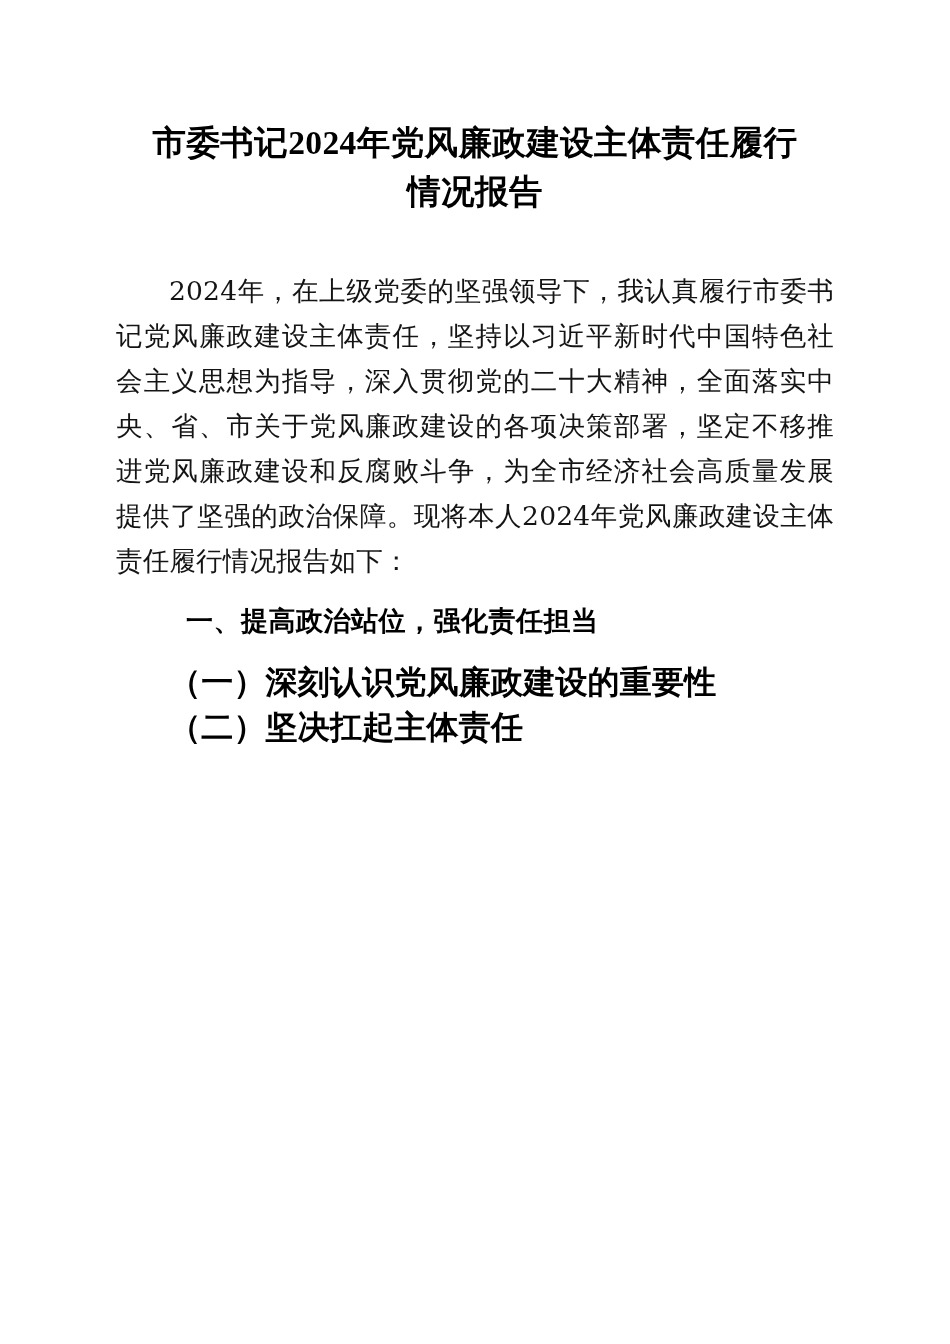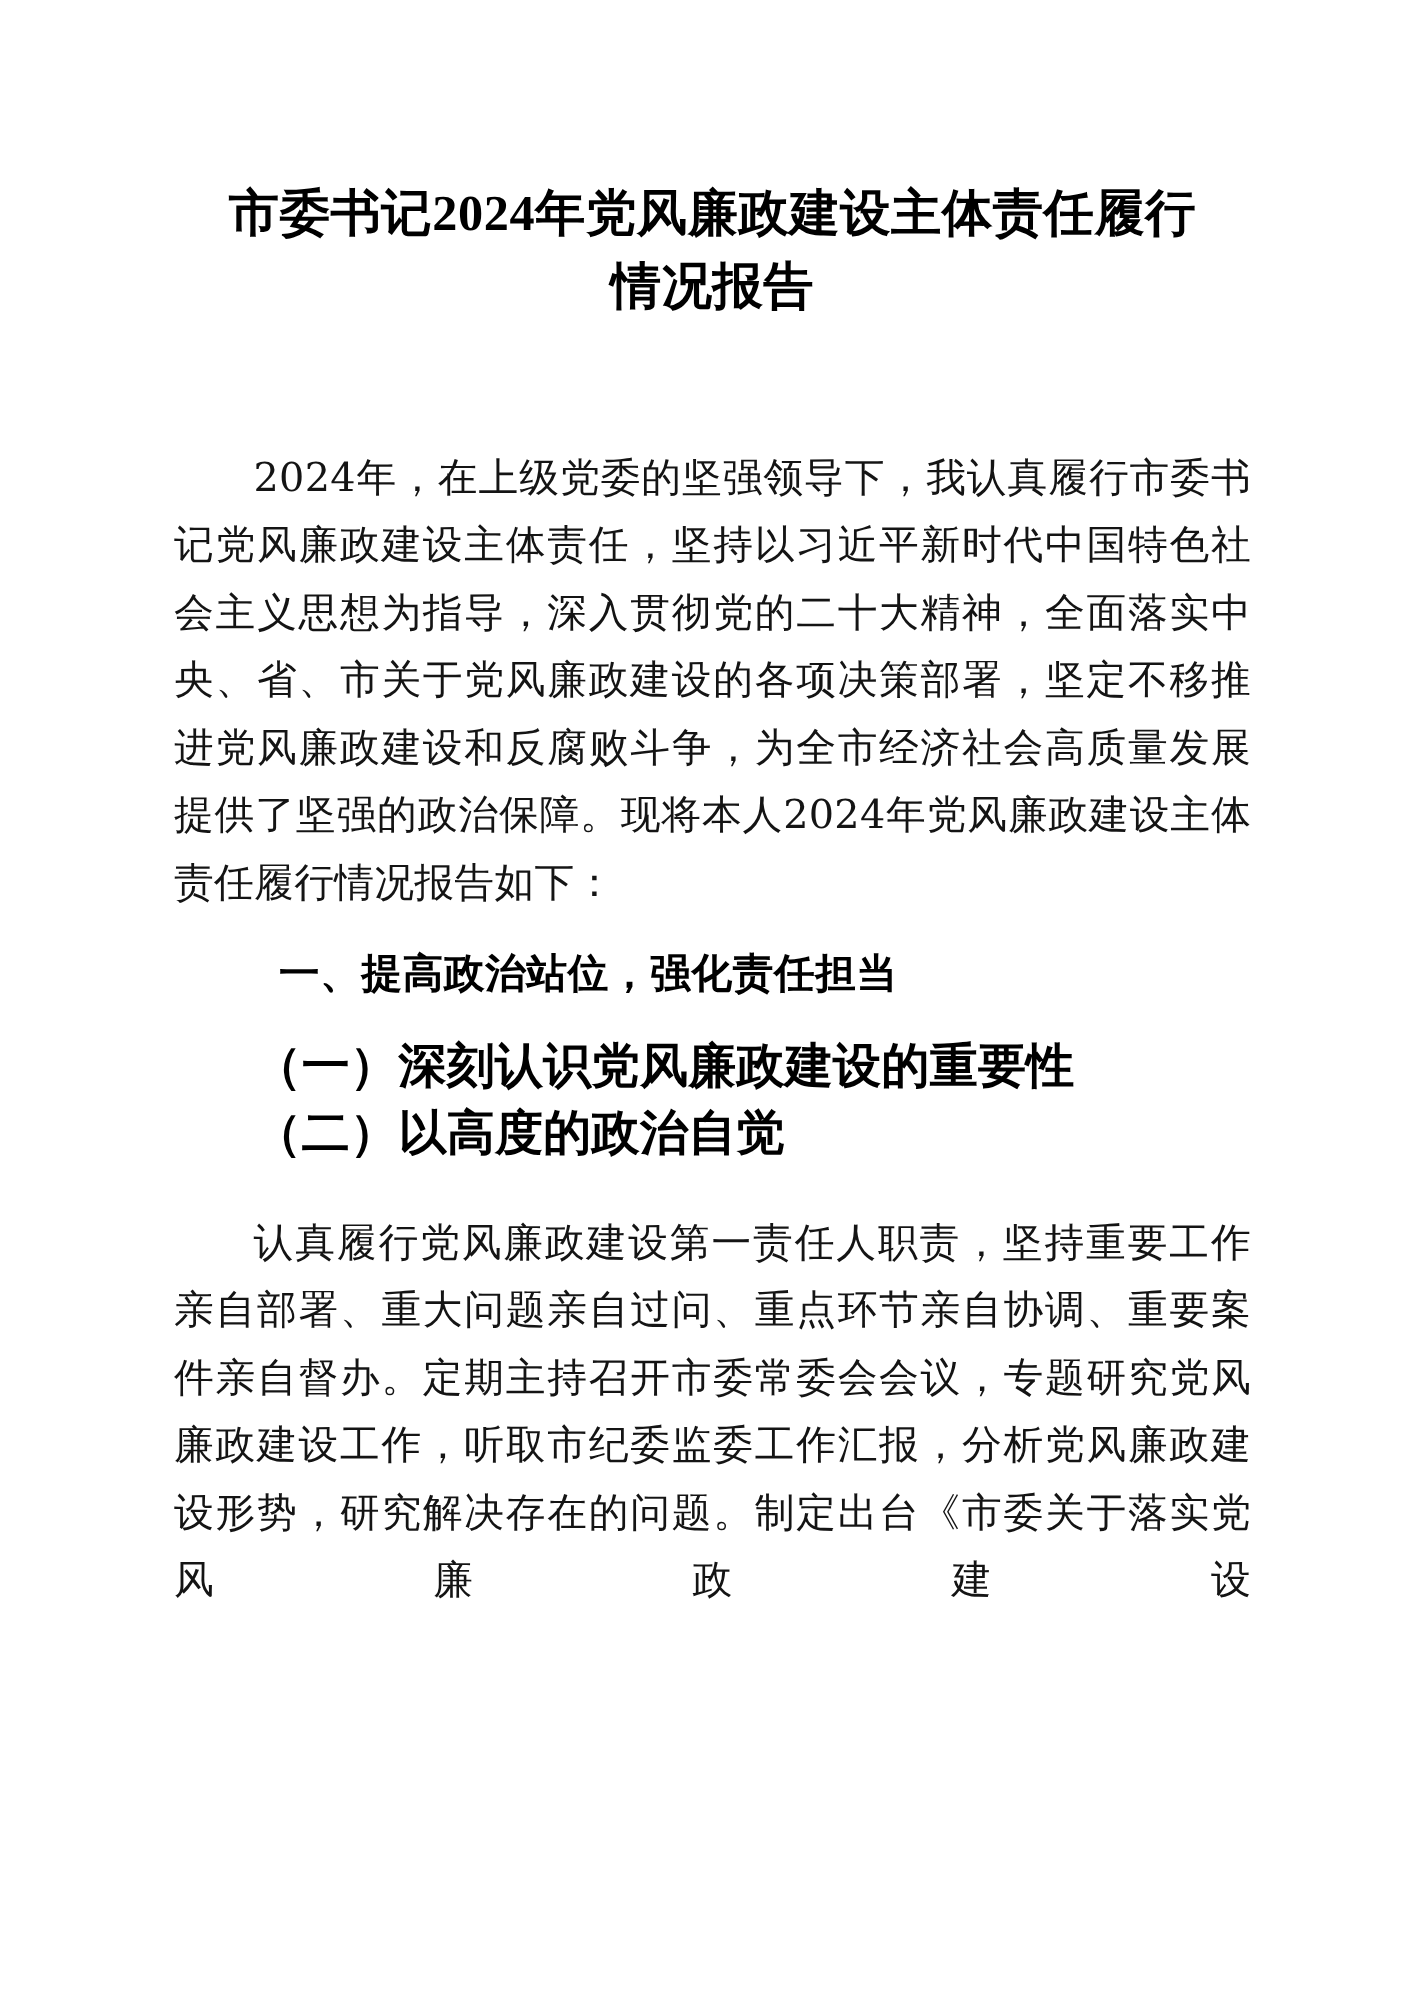--- a/index.html
+++ b/index.html
@@ -57,21 +57,20 @@
     margin: 0;
     text-indent: 53px;
     letter-spacing: 0.2px;
     color: #1a1a1a;
   }
 
   
   .kai {
     font-weight: 400;
     color: #141414;
-    margin-top: 28px;
   }
 
   
   .h1-cn {
     font-family: "Liberation Sans", "DejaVu Sans", sans-serif;
     font-weight: 700;
     font-size: 27px;
     line-height: 45px;
     margin: 16px;
     text-indent: 54px;
@@ -104,18 +103,17 @@
 
     <div class="title-spacer"></div>
 
     <p class="para kai">2024年，在上级党委的坚强领导下，我认真履行市委书记党风廉政建设主体责任，坚持以习近平新时代中国特色社会主义思想为指导，深入贯彻党的二十大精神，全面落实中央、省、市关于党风廉政建设的各项决策部署，坚定不移推进党风廉政建设和反腐败斗争，为全市经济社会高质量发展提供了坚强的政治保障。现将本人2024年党风廉政建设主体责任履行情况报告如下：</p>
 
     <h2 class="h1-cn">一、提高政治站位，强化责任担当</h2>
 
     <h3 class="h2-cn">（一）深刻认识党风廉政建设的重要性</h3>
 
 
-    <h3 class="h2-cn">（二）以高度的政治自觉</h3>
+    <h3 class="h2-cn">（二）坚决扛起主体责任</h3>
 
-    <p class="para kai para-cut">认真履行党风廉政建设第一责任人职责，坚持重要工作亲自部署、重大问题亲自过问、重点环节亲自协调、重要案件亲自督办。定期主持召开市委常委会会议，专题研究党风廉政建设工作，听取市纪委监委工作汇报，分析党风廉政建设形势，研究解决存在的问题。制定出台《市委关于落实党风廉政建设</p>
 
   </div>
 </div>
 
 </body></html>

